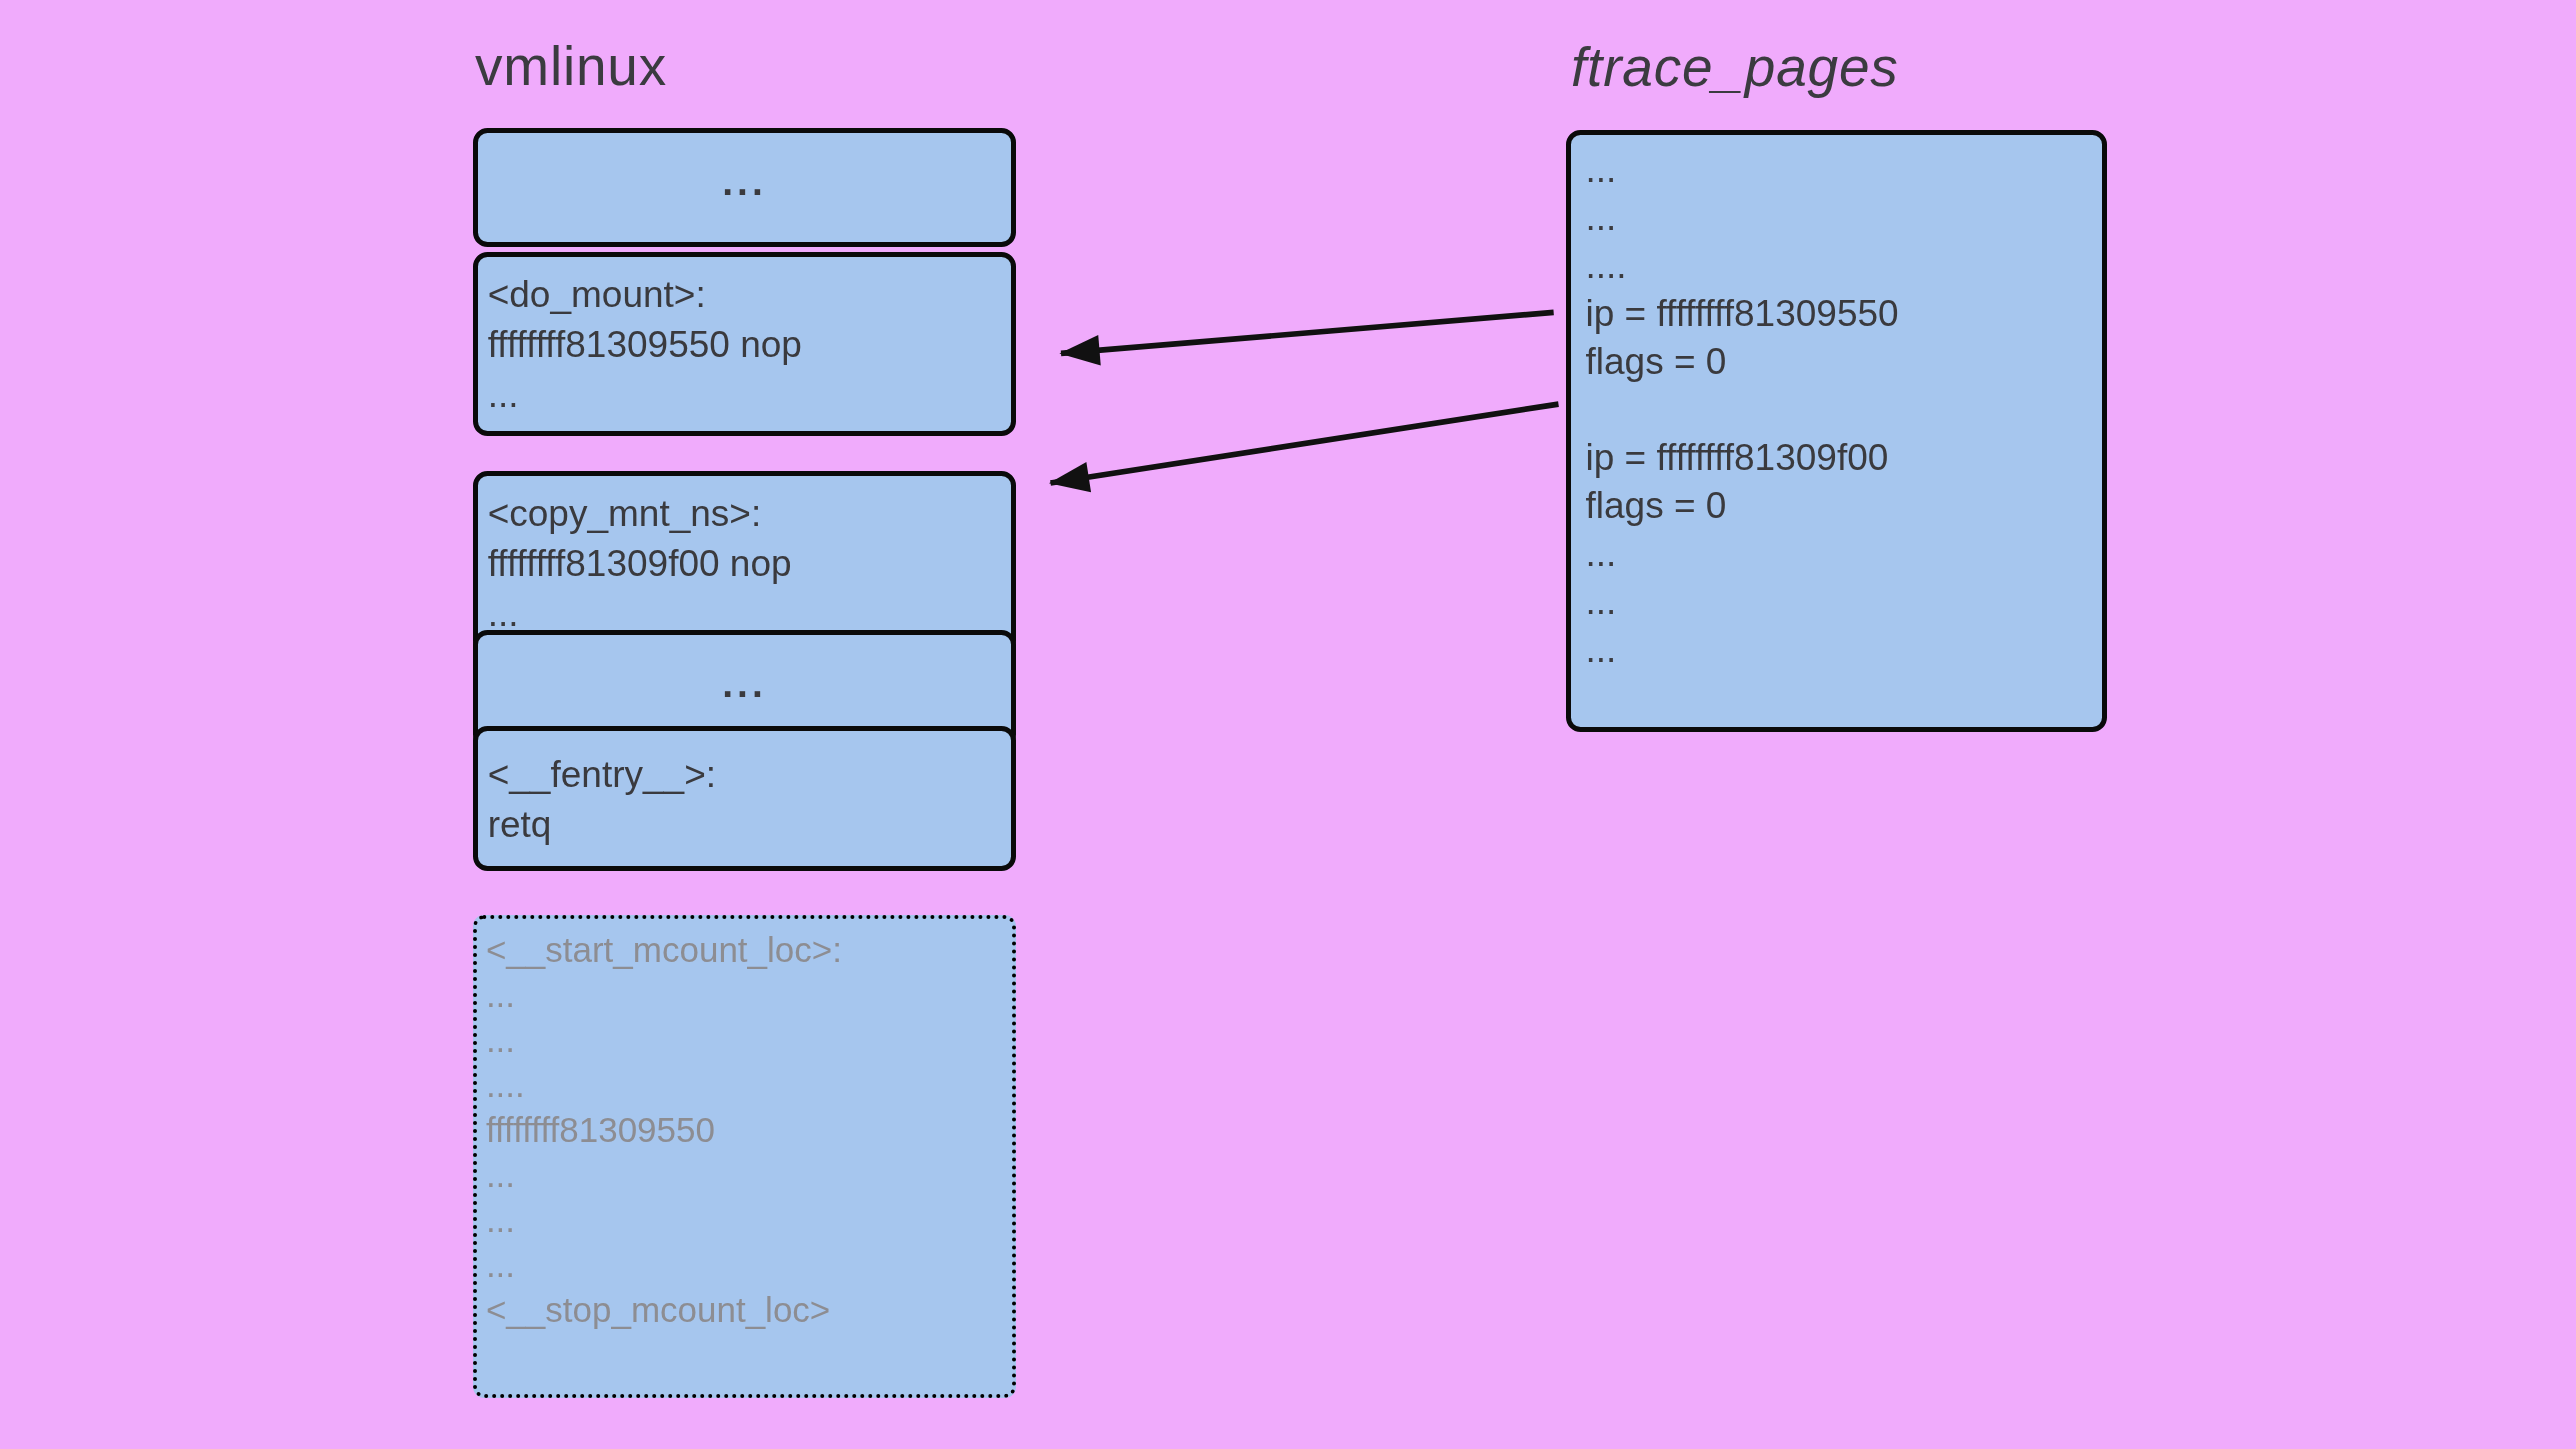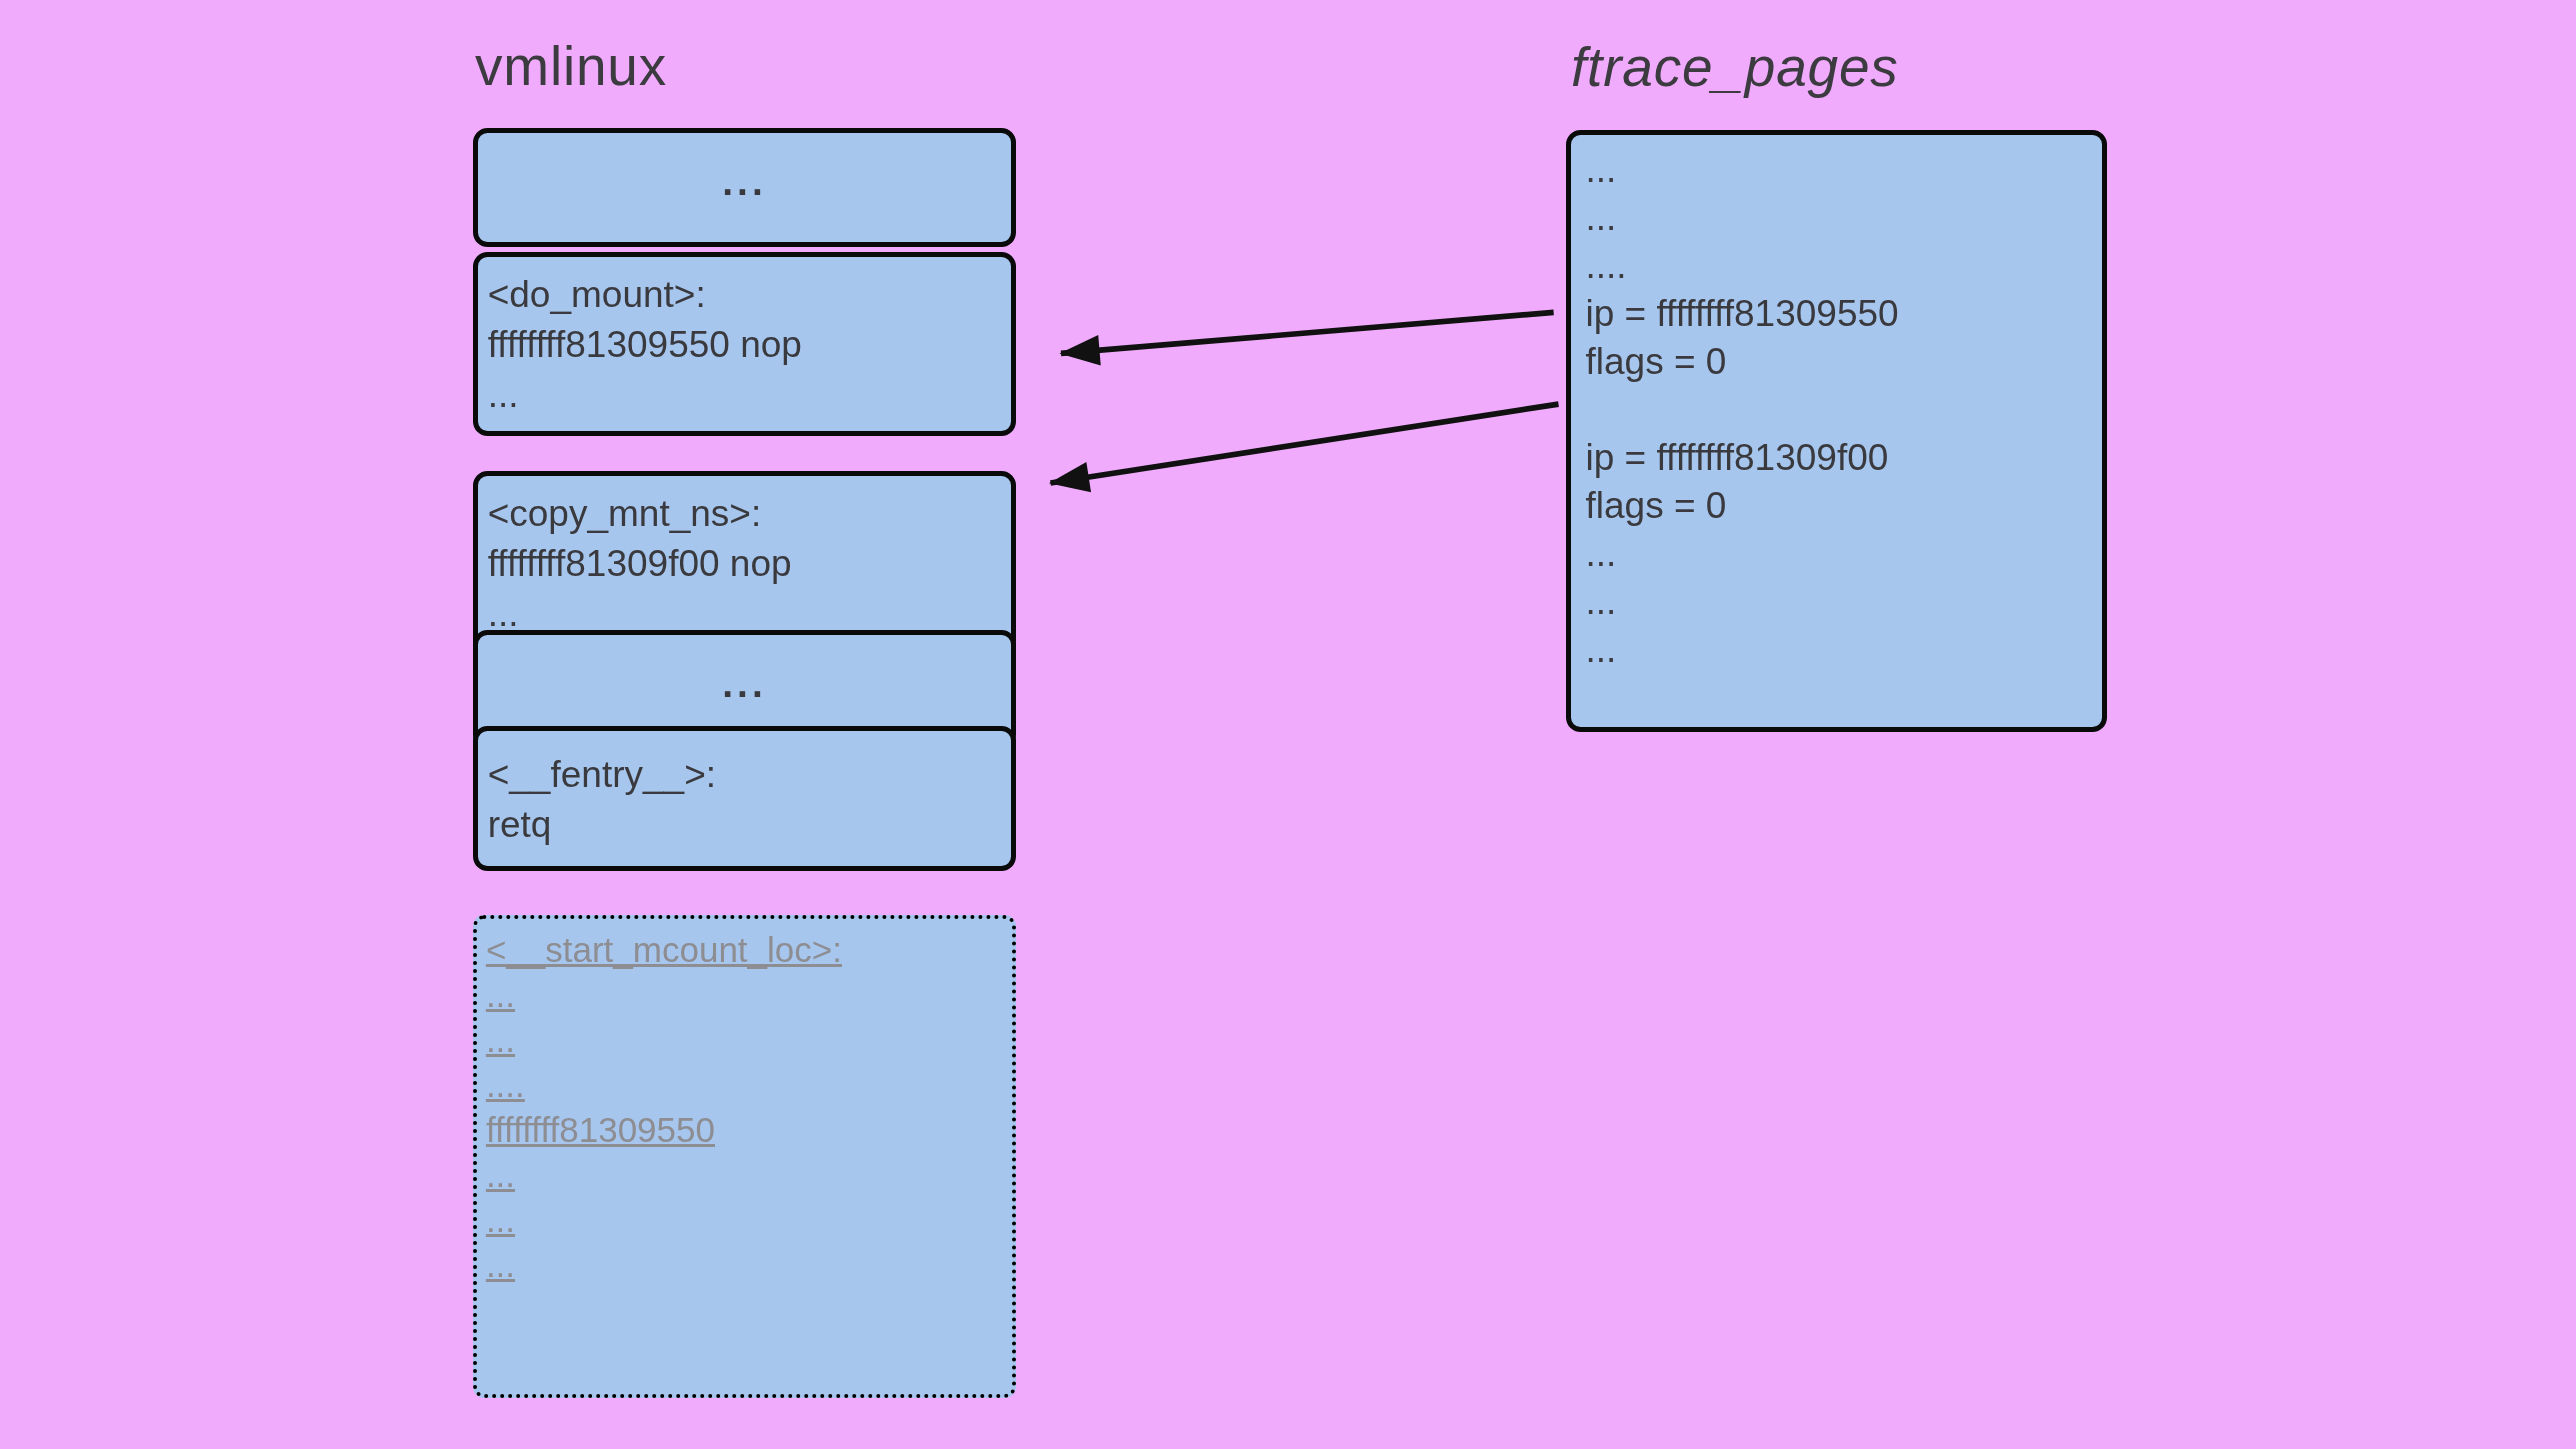--- a/index.html
+++ b/index.html
@@ -57,21 +57,21 @@
   
   #box-mcount-loc {
     top: 915px;
     height: 483px;
     padding-top: 8px;
     border: 4.8px dotted #000000;
     border-radius: 11.3px;
     color: #8d8d92;
     font-size: 35px;
   }
-  #box-mcount-loc .box-line { line-height: 45px; padding-left: 8.9px; text-decoration: underline; }
+  #box-mcount-loc .box-line { line-height: 45px; padding-left: 8.9px; }
 
   
   #box-ftrace-records {
     left: 1566px;
     top: 130px;
     width: 541px;
     height: 602px;
     padding-top: 11.3px;
   }
   #box-ftrace-records .box-line { line-height: 48px; padding-left: 14.5px; }
@@ -136,20 +136,21 @@
 
   <div class="box vml" id="box-mcount-loc">
       <div class="box-line">&lt;__start_mcount_loc&gt;:</div>
       <div class="box-line">...</div>
       <div class="box-line">...</div>
       <div class="box-line">....</div>
       <div class="box-line">ffffffff81309550</div>
       <div class="box-line">...</div>
       <div class="box-line">...</div>
       <div class="box-line">...</div>
+      <div class="box-line">&lt;__stop_mcount_loc&gt;</div>
     </div>
 
   <div class="box" id="box-ftrace-records">
       <div class="box-line">...</div>
       <div class="box-line">...</div>
       <div class="box-line">....</div>
       <div class="box-line">ip = ffffffff81309550</div>
       <div class="box-line">flags = 0</div>
       <div class="box-line">&nbsp;</div>
       <div class="box-line">ip = ffffffff81309f00</div>

